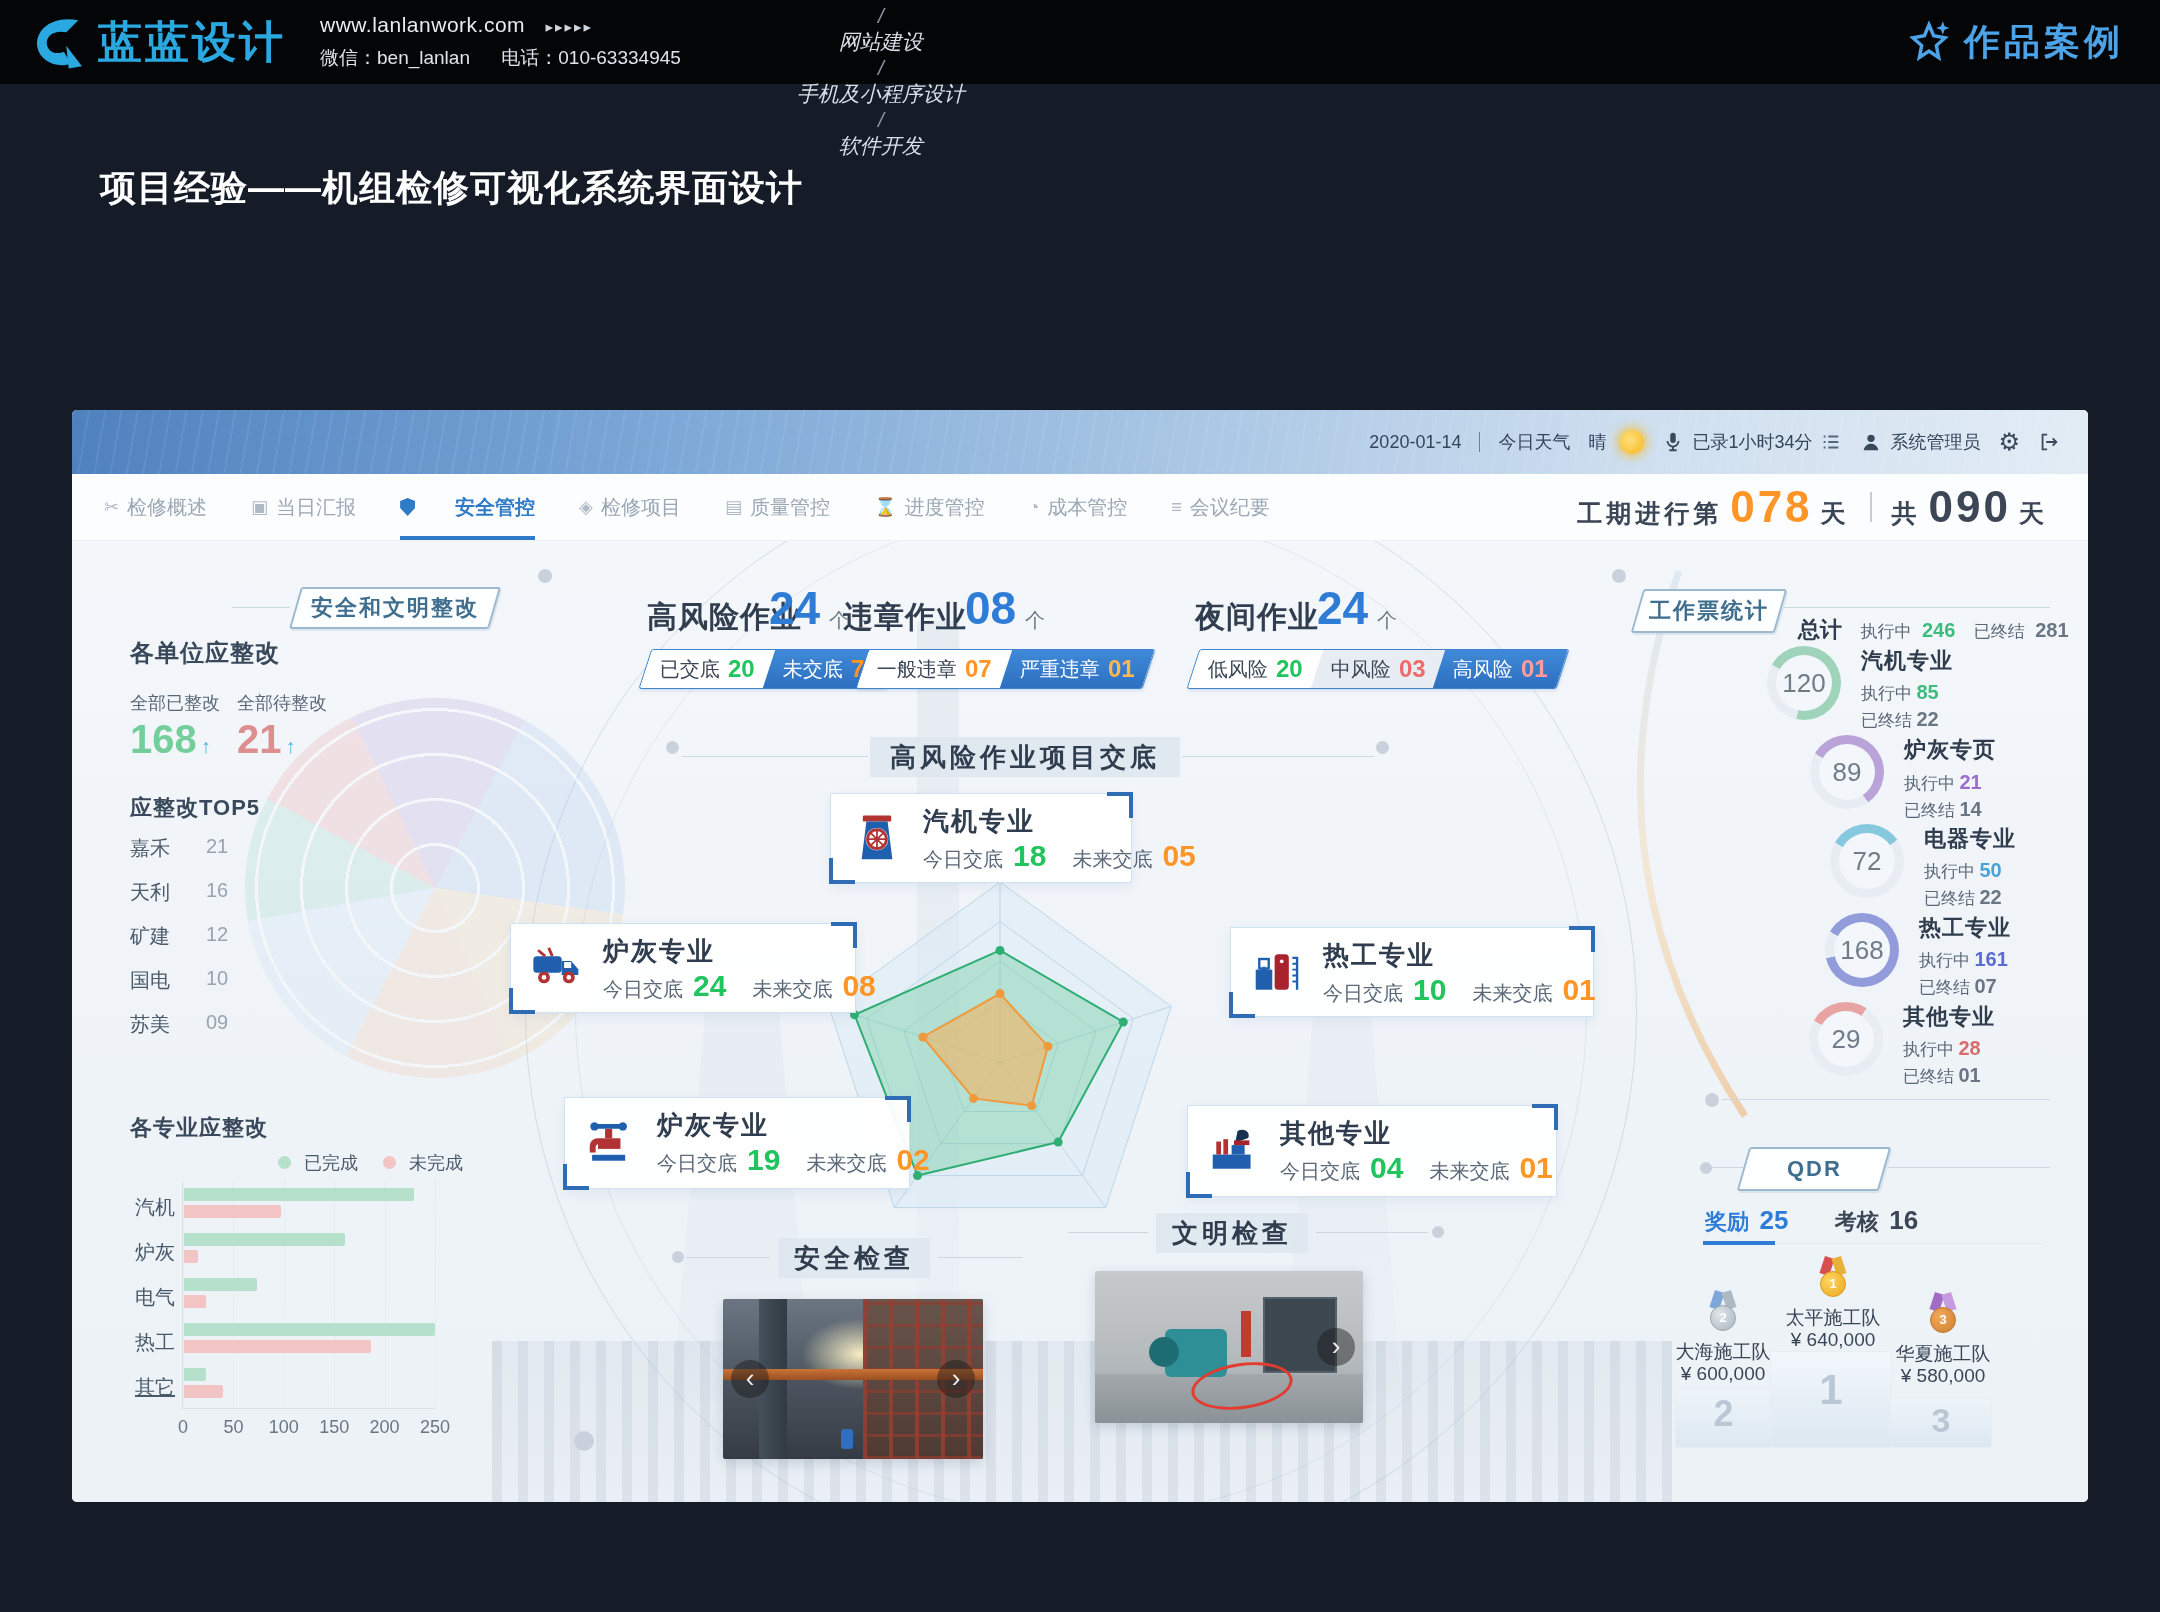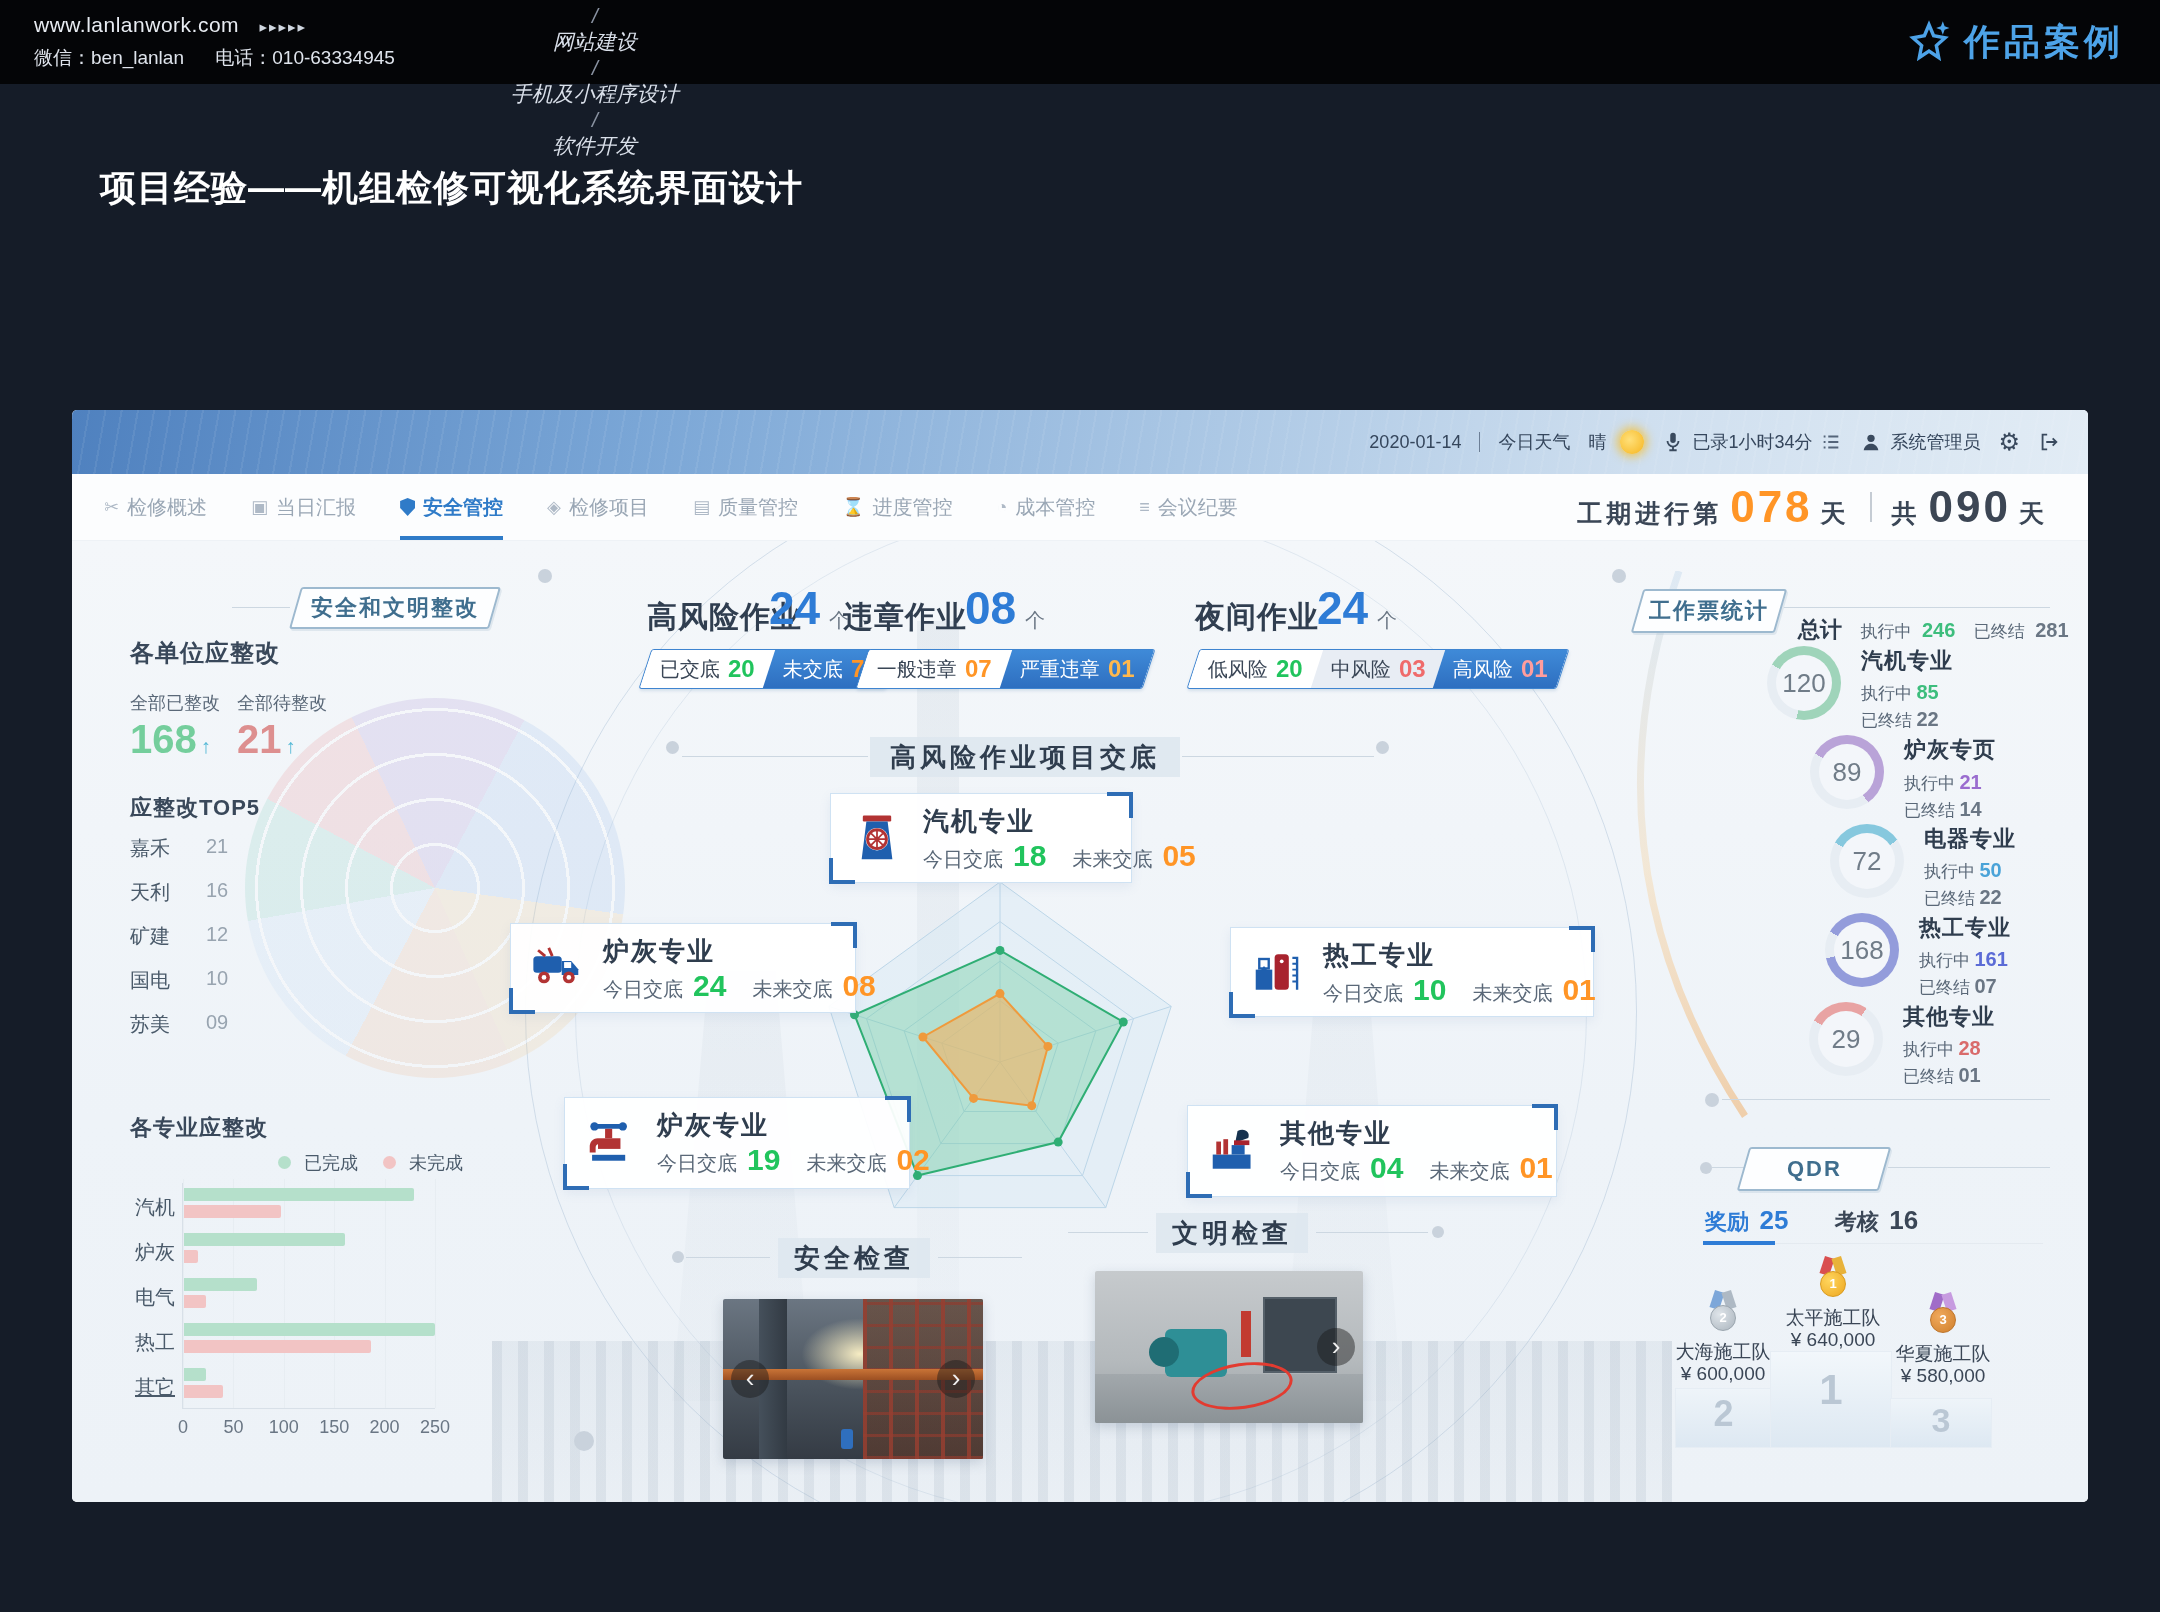--- a/index.html
+++ b/index.html
@@ -46,21 +46,21 @@
   .hdr-meta .bar{width:1px;height:20px;background:#6c7f96;margin-left:18px;}
   .sun{display:inline-block;width:24px;height:24px;border-radius:50%;background:radial-gradient(circle at 40% 40%,#ffe07a,#f6b51e);box-shadow:0 0 10px 3px rgba(247,190,40,.75);margin-left:14px;}
   .hico{width:22px;height:22px;margin-right:8px;}
   .gear-glyph{font-size:24px;color:#3a4a5e;cursor:pointer;}
 
   
   .dash-tabs{position:relative;height:66px;background:#fcfdfe;border-bottom:1px solid #eef2f6;display:flex;align-items:center;}
   .tab{position:relative;height:100%;display:flex;align-items:center;margin-left:44px;font-size:20px;color:#9aa7b5;cursor:pointer;white-space:nowrap;}
   .tab:first-child{margin-left:32px;}
   .tab .tg{margin-right:8px;font-size:18px;color:#aeb9c6;}
-  .tab.active{color:#2f7bc8;font-weight:bold;}
+  .tab.active{color:#2f7bc8;font-weight:bold;gap:32px;}
   .tab.active::after{content:"";position:absolute;left:0;right:0;bottom:0;height:4px;background:#2f7bc8;}
   .shield{display:inline-block;width:15px;height:18px;margin-right:8px;background:#2f7bc8;clip-path:polygon(50% 0,100% 16%,100% 55%,50% 100%,0 55%,0 16%);}
   .duration{margin-left:auto;margin-right:40px;display:flex;align-items:baseline;white-space:nowrap;}
   .duration .d-label{font-size:25px;font-weight:bold;color:#3a4656;letter-spacing:4px;}
   .duration .d-num{font-size:44px;font-weight:bold;letter-spacing:3px;margin:0 8px;line-height:1;}
   .duration .orange{color:#ff9526;}
   .duration .dark{color:#3c4654;}
   .duration .d-sep{width:2px;height:30px;background:#c5ccd4;margin:0 20px;align-self:center;}
 
   
@@ -167,20 +167,27 @@
   .coin{width:24px;height:24px;border-radius:50%;margin:-4px auto 0;font-size:13px;font-weight:bold;color:#fff;line-height:24px;position:relative;z-index:1;}
   .medal-gold .rl{background:#d94f4f;} .medal-gold .rr{background:#e8b23a;} .medal-gold .coin{background:radial-gradient(circle at 35% 35%,#ffd65e,#eda61f);border:1px solid #d89a1e;}
   .medal-silver .rl{background:#7da7d9;} .medal-silver .rr{background:#aeb9c4;} .medal-silver .coin{background:radial-gradient(circle at 35% 35%,#dfe5ea,#aab4bd);border:1px solid #9aa5ae;}
   .medal-bronze .rl{background:#a06cc8;} .medal-bronze .rr{background:#c79be0;} .medal-bronze .coin{background:radial-gradient(circle at 35% 35%,#f0a95c,#cf7f2c);border:1px solid #bd742a;}
   .team{font-size:19px;color:#3a4656;text-align:center;white-space:nowrap;}
 </style>
 </head>
 <body>
 
 <header class="site-bar">
+  <div class="brand">
+    <svg viewBox="0 0 48 48">
+      <path d="M40 6 C18 2 4 14 6 28 c2 12 16 18 28 14 l-6-10 c-7 3 -13 0 -14 -6 -1 -7 6 -12 16 -10 z" fill="#2aa9e0"></path>
+      <path d="M30 27 l13 17 -11 2 z" fill="#2aa9e0"></path>
+    </svg>
+    <span class="brand-name">蓝蓝设计</span>
+  </div>
   <div class="contact">
     <div class="site-line">
       <span>www.lanlanwork.com</span>
       <span class="arrows">▸▸▸▸▸</span>
     </div>
     <div class="contact-line">
       <span>微信：ben_lanlan</span>
       <span>电话：010-63334945</span>
     </div>
   </div>

